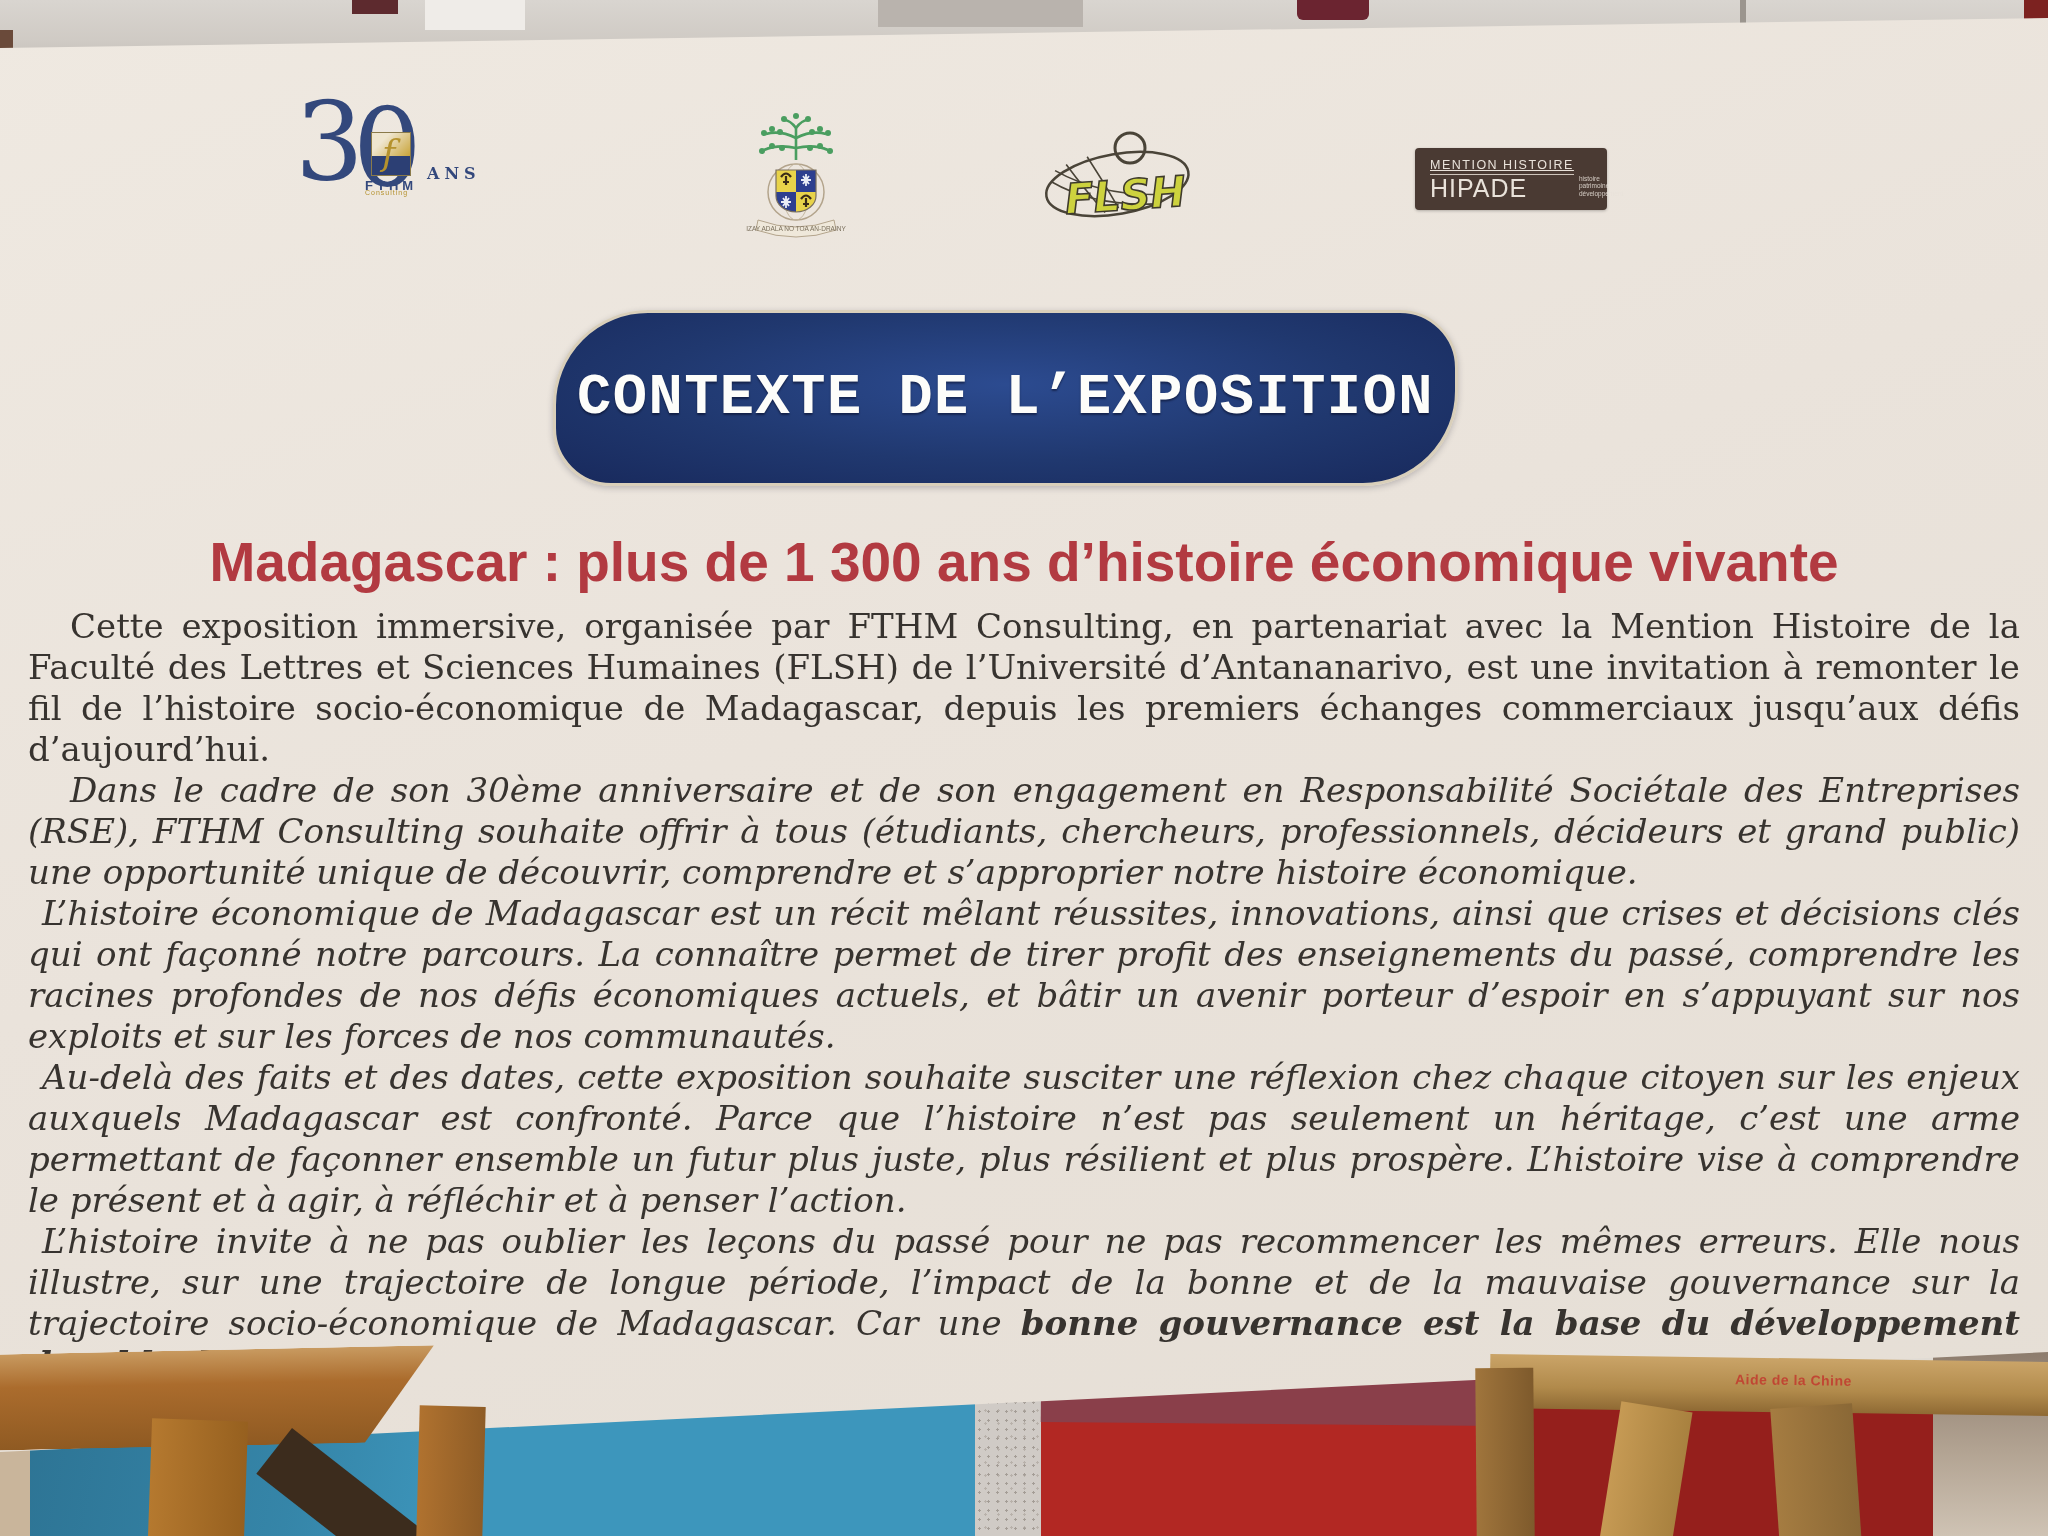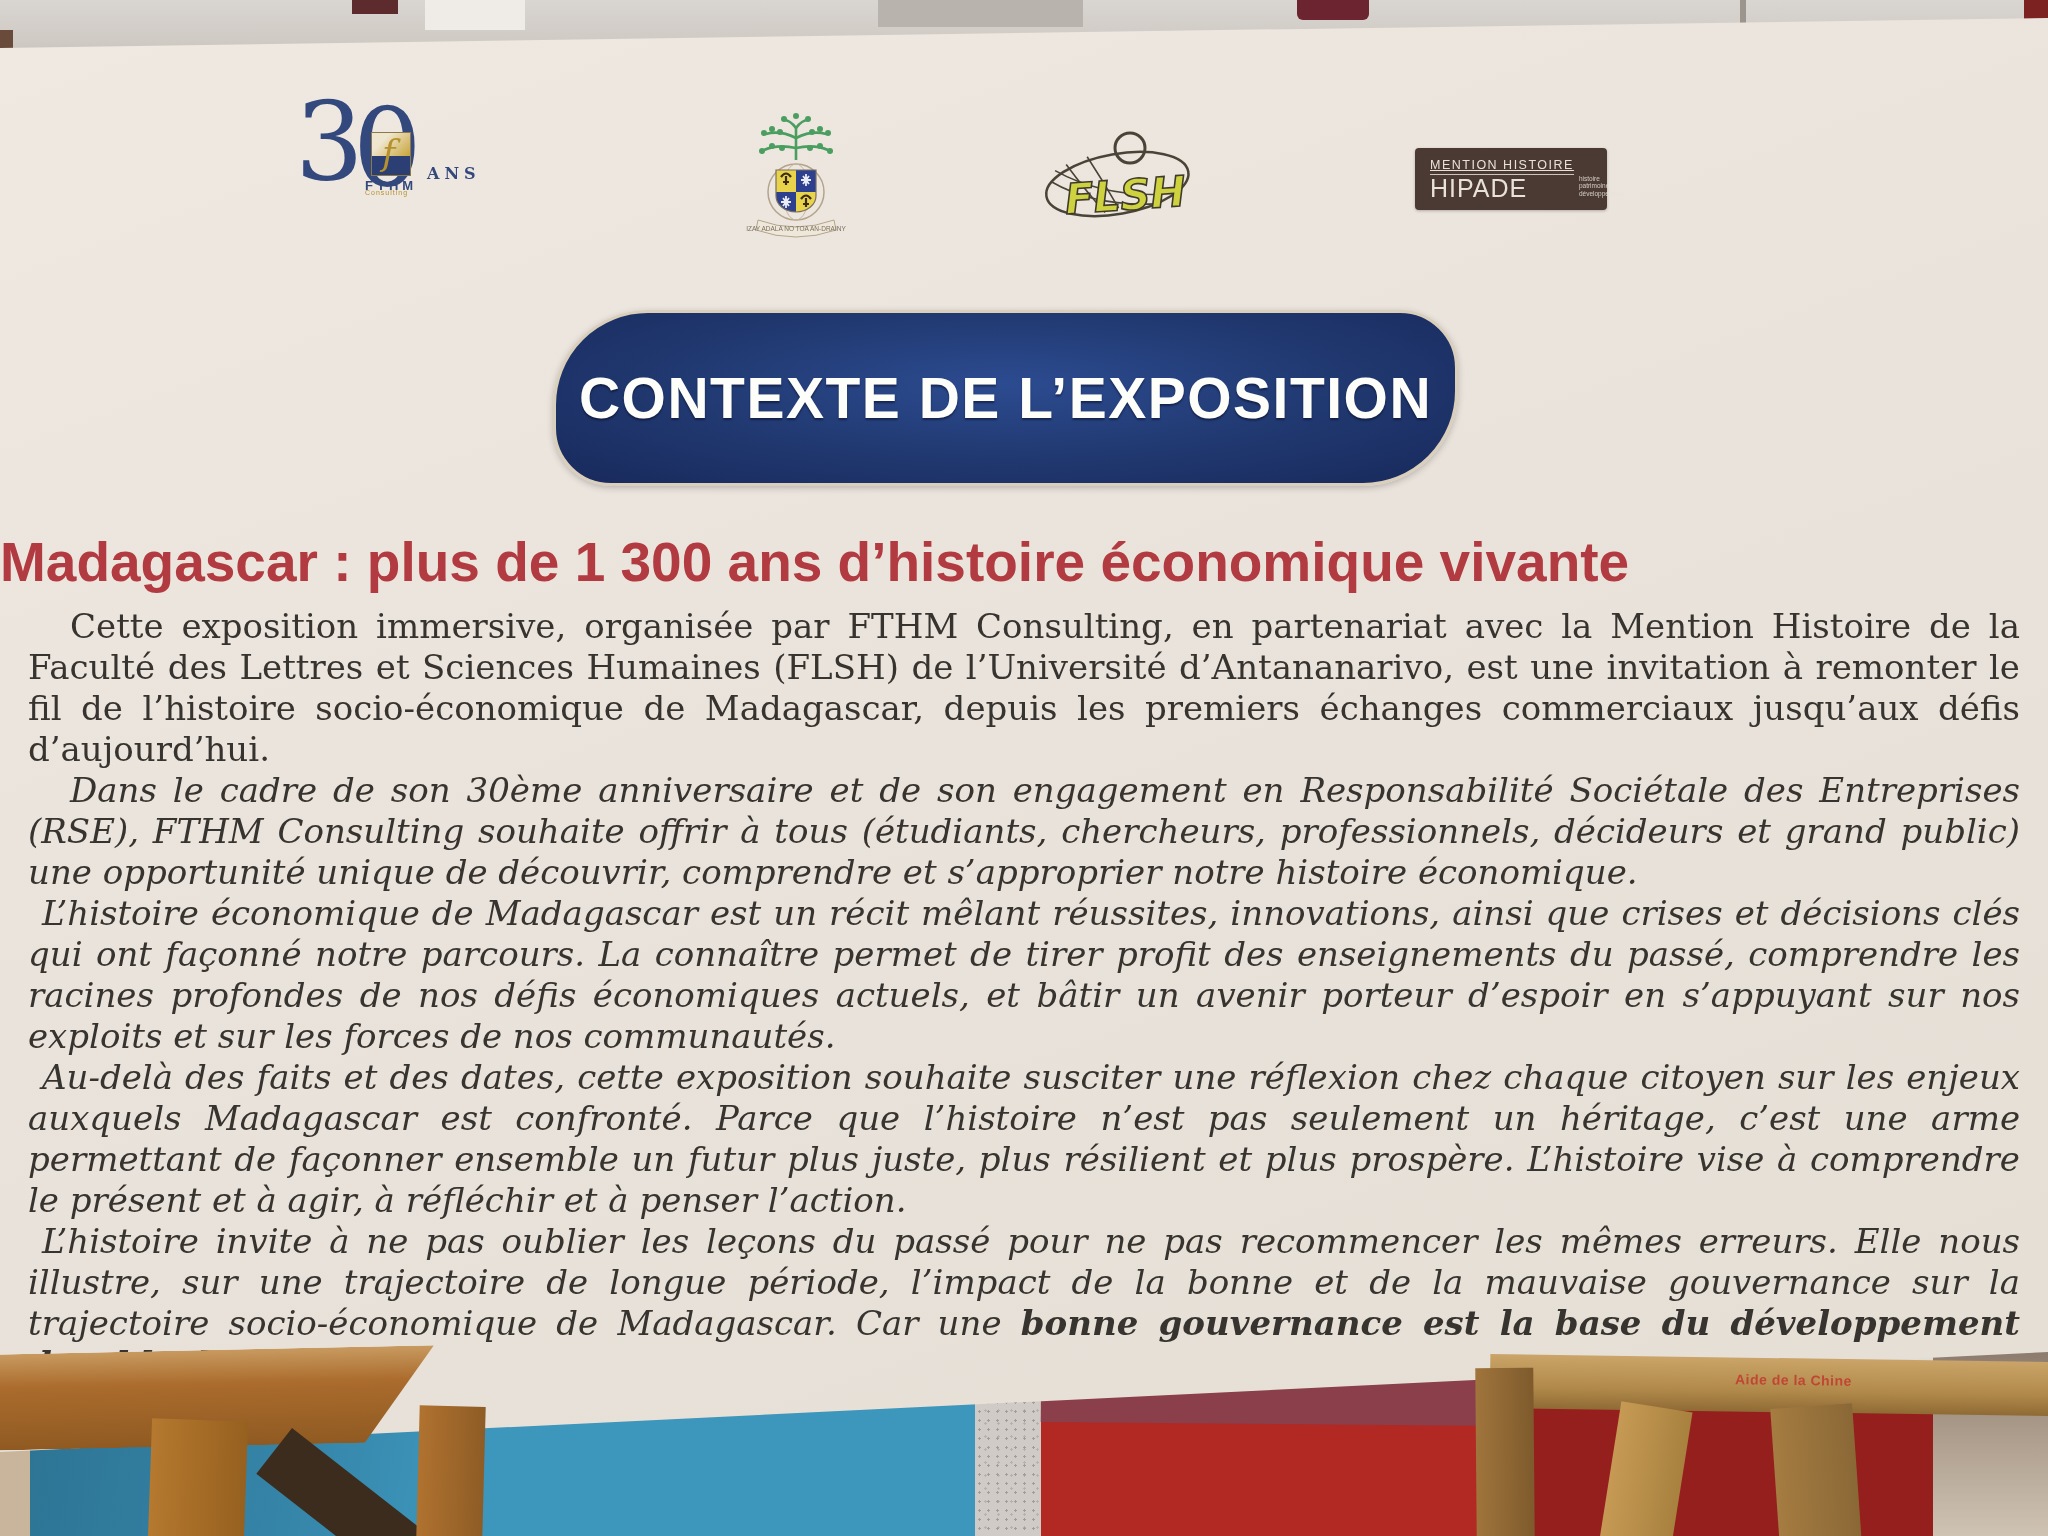--- a/index.html
+++ b/index.html
@@ -85,25 +85,25 @@
   .hipade .l2{font-family:"Liberation Sans",sans-serif;font-size:25px;letter-spacing:1px;line-height:26px;}
   .hipade .side{font-family:"Liberation Sans",sans-serif;font-size:6.5px;line-height:7.5px;
     margin-left:5px;margin-top:14px;opacity:.85;}
 
   
   .banner{position:absolute;left:553px;top:310px;width:905px;height:176px;
     background:radial-gradient(ellipse at 50% 42%,#2c4b90 0%,#20386f 55%,#18295c 100%);
     border:3px solid #d9cfba;border-radius:95px 58px 95px 58px;
     display:flex;align-items:center;justify-content:center;box-sizing:border-box;
     box-shadow:0 2px 6px rgba(40,40,60,.25);}
-  .banner-title{font-family:Liberation Sans, sans-serif;font-weight:bold;font-size:57px;color:#fdfdfa;
+  .banner-title{font-family:Liberation Mono, monospace;font-weight:bold;font-size:57px;color:#fdfdfa;
     letter-spacing:1.5px;text-shadow:0 2px 2px rgba(0,0,20,.45);white-space:nowrap;}
 
   
-  .heading{position:absolute;left:0;top:530px;width:2048px;
+  .heading{position:absolute;left:0;top:530px;width:2048px;text-align:center;
     font-family:"Liberation Sans",sans-serif;font-weight:bold;font-size:55px;color:#b23a41;
     letter-spacing:0px;}
 
   
   .body-text{position:absolute;left:28px;top:606px;width:1992px;
     font-family:"DejaVu Serif",serif;font-size:34px;line-height:41px;color:#37332f;
     text-align:justify;}
   .para{text-indent:14px;}
   .para.ind{text-indent:42px;}
   .para.it{font-style:italic;}

